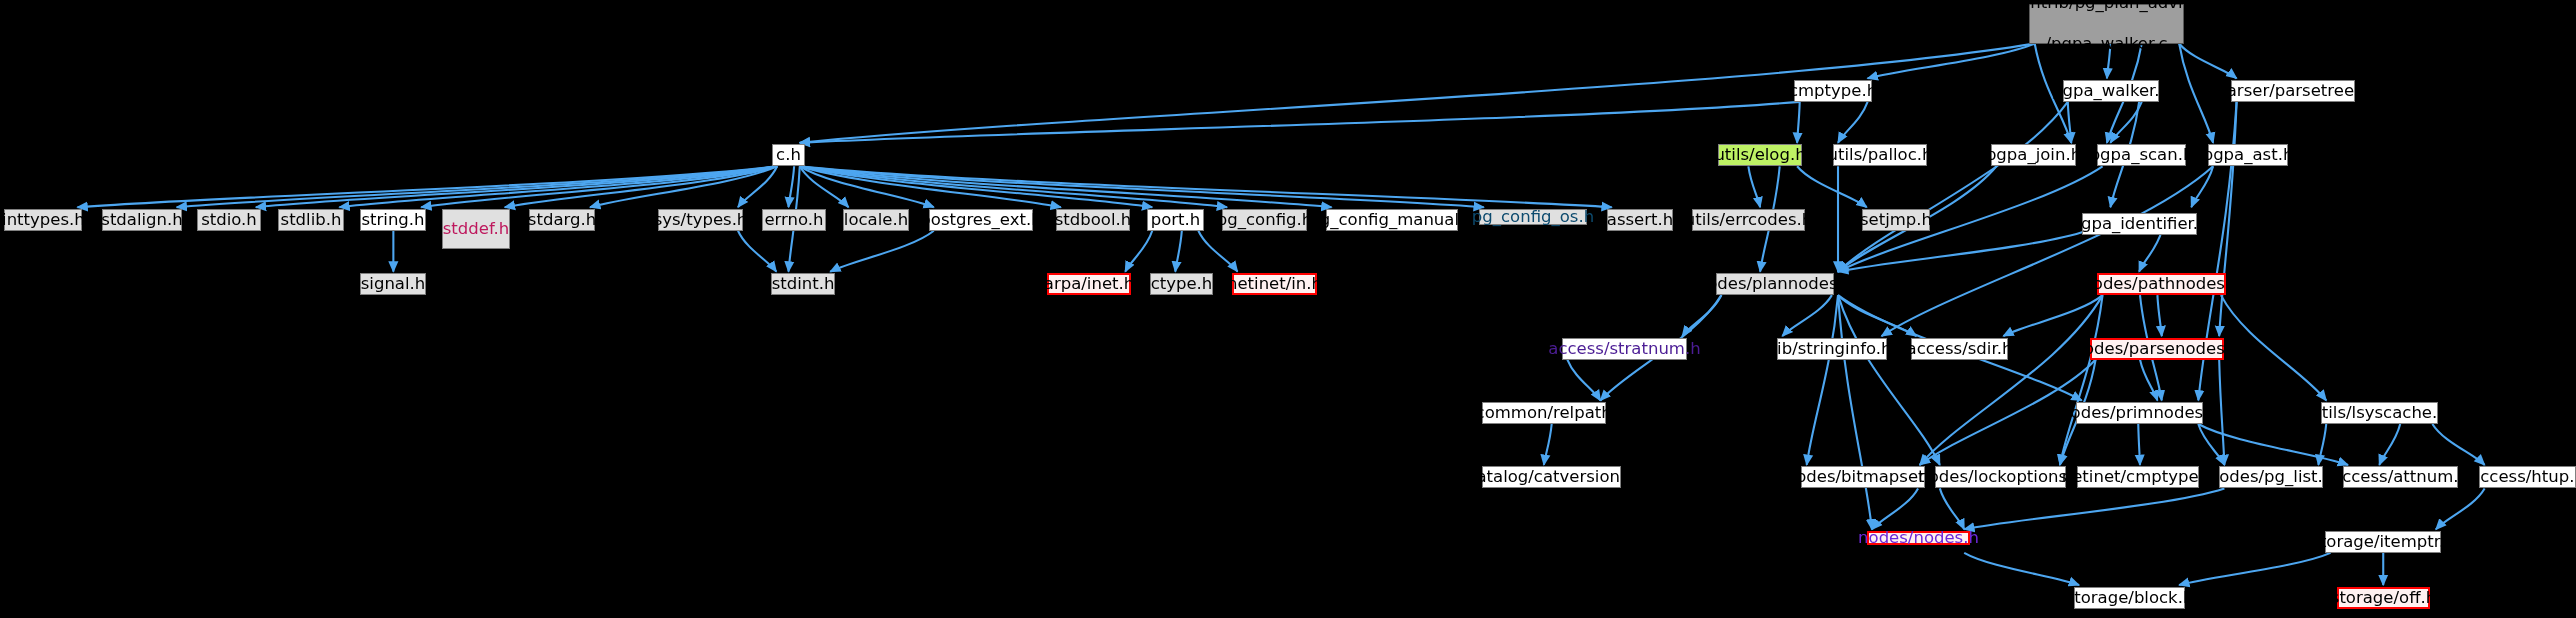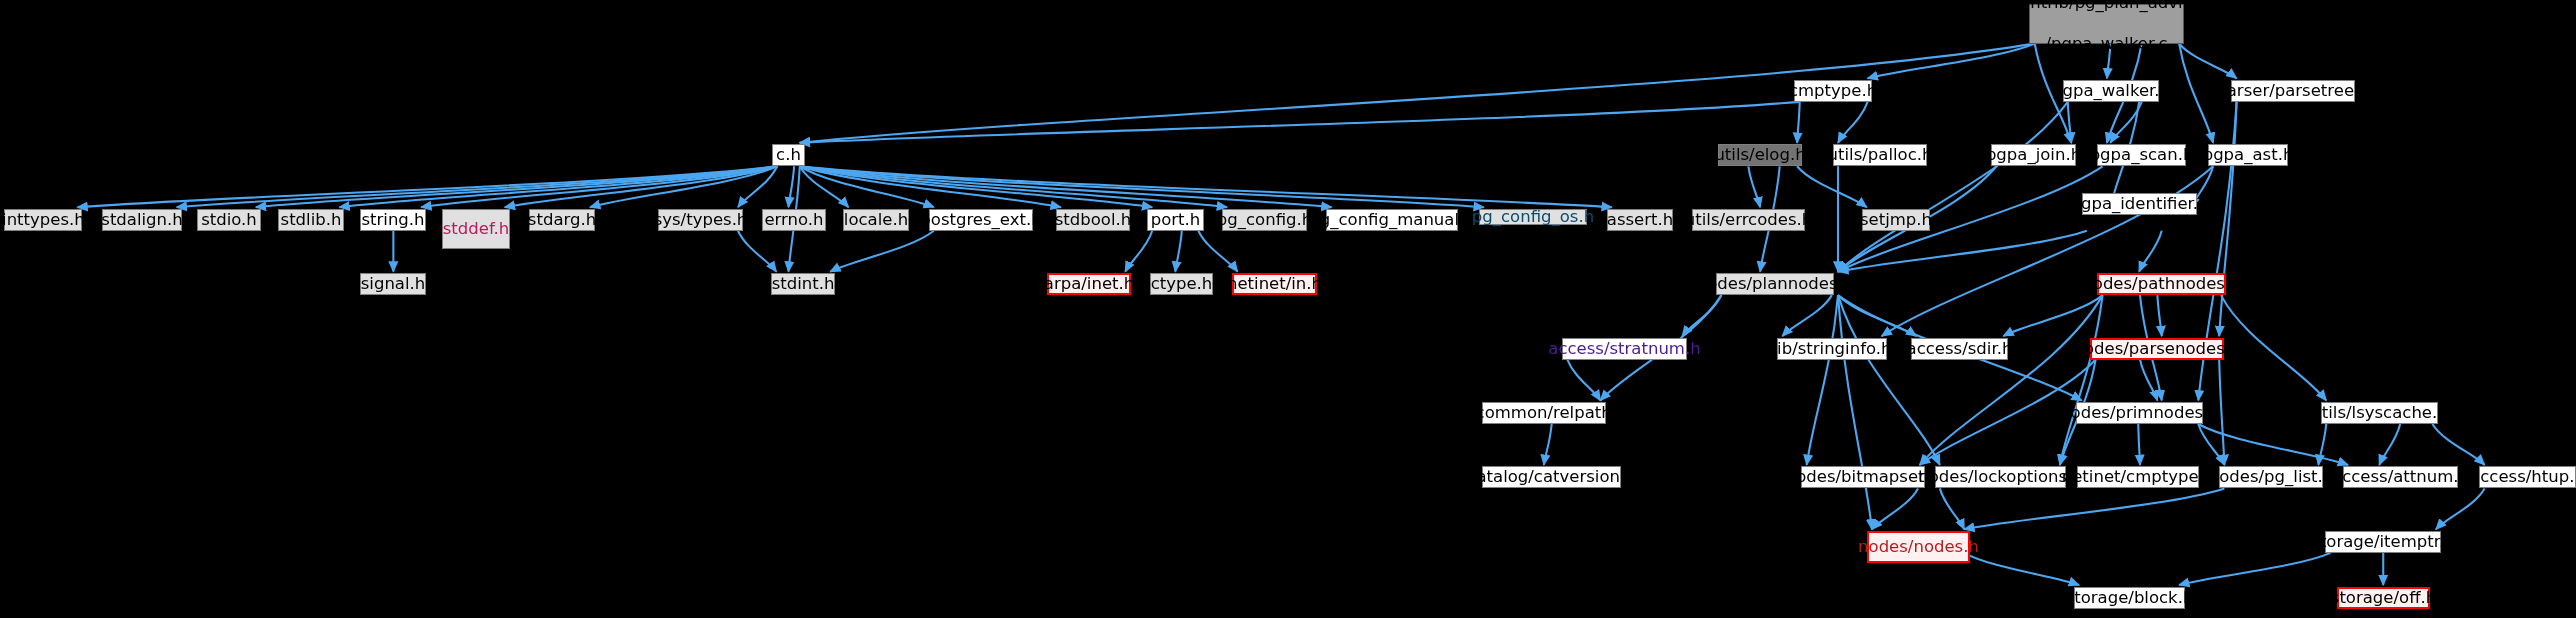--- a/index.html
+++ b/index.html
@@ -112,21 +112,21 @@
       <path d="M2738.5,635 C2738.5,651.65 2738.5,661.64 2738.5,672" fill="none" stroke="#4da6f0" stroke-width="2.4" marker-end="url(#ah)"></path>
     </svg>
   <div id="nodes-layer">
       <div class="node root two-line" style="left: 2029px; top: 3.5px; width: 155px; height: 40px; background: rgb(158, 158, 158); color: rgb(0, 0, 0);">
         <span class="ln">contrib/pg_plan_advice</span>
         <span class="ln">/pgpa_walker.c</span>
       </div>
       <div class="node white" style="left: 1794px; top: 80px; width: 78px; height: 22px; background: rgb(255, 255, 255); border-color: rgb(128, 128, 128); color: rgb(0, 0, 0);">cmptype.h</div>
       <div class="node white" style="left: 2063px; top: 80px; width: 96px; height: 22px; background: rgb(255, 255, 255); border-color: rgb(128, 128, 128); color: rgb(0, 0, 0);">pgpa_walker.h</div>
       <div class="node white" style="left: 2231px; top: 80px; width: 124px; height: 22px; background: rgb(255, 255, 255); border-color: rgb(128, 128, 128); color: rgb(0, 0, 0);">parser/parsetree.h</div>
-      <div class="node white" style="left: 1718px; top: 144px; width: 84px; height: 22px; background: #737373; border-color: rgb(128, 128, 128); color: rgb(0, 0, 0);">utils/elog.h</div>
+      <div class="node white" style="left: 1718px; top: 144px; width: 84px; height: 22px; background: #bef264; border-color: rgb(128, 128, 128); color: rgb(0, 0, 0);">utils/elog.h</div>
       <div class="node white" style="left: 1833px; top: 144px; width: 94px; height: 22px; background: rgb(255, 255, 255); border-color: rgb(128, 128, 128); color: rgb(0, 0, 0);">utils/palloc.h</div>
       <div class="node white" style="left: 1991px; top: 144px; width: 85px; height: 22px; background: rgb(255, 255, 255); border-color: rgb(128, 128, 128); color: rgb(0, 0, 0);">pgpa_join.h</div>
       <div class="node white" style="left: 2097px; top: 144px; width: 89px; height: 22px; background: rgb(255, 255, 255); border-color: rgb(128, 128, 128); color: rgb(0, 0, 0);">pgpa_scan.h</div>
       <div class="node white" style="left: 2208px; top: 144px; width: 80px; height: 22px; background: rgb(255, 255, 255); border-color: rgb(128, 128, 128); color: rgb(0, 0, 0);">pgpa_ast.h</div>
       <div class="node white" style="left: 772px; top: 144px; width: 33px; height: 22px; background: rgb(255, 255, 255); border-color: rgb(128, 128, 128); color: rgb(0, 0, 0);">c.h</div>
       <div class="node plain" style="left: 4.4px; top: 209px; width: 78px; height: 22px; background: rgb(224, 224, 224); border-color: rgb(128, 128, 128); color: rgb(0, 0, 0);">inttypes.h</div>
       <div class="node plain" style="left: 102px; top: 209px; width: 80px; height: 22px; background: rgb(224, 224, 224); border-color: rgb(128, 128, 128); color: rgb(0, 0, 0);">stdalign.h</div>
       <div class="node plain" style="left: 197px; top: 209px; width: 64px; height: 22px; background: rgb(224, 224, 224); border-color: rgb(128, 128, 128); color: rgb(0, 0, 0);">stdio.h</div>
       <div class="node plain" style="left: 278px; top: 209px; width: 66px; height: 22px; background: rgb(224, 224, 224); border-color: rgb(128, 128, 128); color: rgb(0, 0, 0);">stdlib.h</div>
       <div class="node white" style="left: 360px; top: 209px; width: 66px; height: 22px; background: rgb(255, 255, 255); border-color: rgb(128, 128, 128); color: rgb(0, 0, 0);">string.h</div>
@@ -137,21 +137,21 @@
       <div class="node plain" style="left: 843px; top: 209px; width: 66px; height: 22px; background: rgb(224, 224, 224); border-color: rgb(128, 128, 128); color: rgb(0, 0, 0);">locale.h</div>
       <div class="node white" style="left: 929px; top: 209px; width: 104px; height: 22px; background: rgb(255, 255, 255); border-color: rgb(128, 128, 128); color: rgb(0, 0, 0);">postgres_ext.h</div>
       <div class="node plain" style="left: 1056px; top: 209px; width: 74px; height: 22px; background: rgb(224, 224, 224); border-color: rgb(128, 128, 128); color: rgb(0, 0, 0);">stdbool.h</div>
       <div class="node white" style="left: 1147px; top: 209px; width: 57px; height: 22px; background: rgb(255, 255, 255); border-color: rgb(128, 128, 128); color: rgb(0, 0, 0);">port.h</div>
       <div class="node plain" style="left: 1222px; top: 209px; width: 85px; height: 22px; background: rgb(224, 224, 224); border-color: rgb(128, 128, 128); color: rgb(0, 0, 0);">pg_config.h</div>
       <div class="node white" style="left: 1326px; top: 209px; width: 132px; height: 22px; background: rgb(255, 255, 255); border-color: rgb(128, 128, 128); color: rgb(0, 0, 0);">pg_config_manual.h</div>
       <div class="node plain" style="left: 1479px; top: 209px; width: 108px; height: 16px; background: rgb(224, 224, 224); border-color: rgb(128, 128, 128); color: #0c4a6e;">pg_config_os.h</div>
       <div class="node plain" style="left: 1607px; top: 209px; width: 66px; height: 22px; background: rgb(224, 224, 224); border-color: rgb(128, 128, 128); color: rgb(0, 0, 0);">assert.h</div>
       <div class="node plain" style="left: 1692px; top: 209px; width: 113px; height: 22px; background: rgb(224, 224, 224); border-color: rgb(128, 128, 128); color: rgb(0, 0, 0); text-align: center;">utils/errcodes.h</div>
       <div class="node plain" style="left: 1862px; top: 209px; width: 68px; height: 22px; background: rgb(224, 224, 224); border-color: rgb(128, 128, 128); color: rgb(0, 0, 0);">setjmp.h</div>
-      <div class="node white" style="left: 2082px; top: 193px; width: 115px; height: 22px; background: rgb(255, 255, 255); border-color: rgb(128, 128, 128); color: rgb(0, 0, 0);">pgpa_identifier.h</div>
+      <div class="node white" style="left: 2082px; top: 213px; width: 115px; height: 22px; background: rgb(255, 255, 255); border-color: rgb(128, 128, 128); color: rgb(0, 0, 0);">pgpa_identifier.h</div>
       <div class="node plain" style="left: 360px; top: 273px; width: 66px; height: 22px; background: rgb(224, 224, 224); border-color: rgb(128, 128, 128); color: rgb(0, 0, 0);">signal.h</div>
       <div class="node plain" style="left: 771px; top: 273px; width: 64px; height: 22px; background: rgb(224, 224, 224); border-color: rgb(128, 128, 128); color: rgb(0, 0, 0);">stdint.h</div>
       <div class="node red" style="left: 1047px; top: 273px; width: 84px; height: 22px; background: rgb(255, 241, 241); border-color: rgb(255, 0, 0); color: rgb(0, 0, 0);">arpa/inet.h</div>
       <div class="node plain" style="left: 1150px; top: 273px; width: 63px; height: 22px; background: rgb(224, 224, 224); border-color: rgb(128, 128, 128); color: rgb(0, 0, 0);">ctype.h</div>
       <div class="node red" style="left: 1232px; top: 273px; width: 85px; height: 22px; background: rgb(255, 241, 241); border-color: rgb(255, 0, 0); color: rgb(0, 0, 0);">netinet/in.h</div>
       <div class="node plain" style="left: 1716px; top: 273px; width: 118px; height: 22px; background: rgb(224, 224, 224); border-color: rgb(128, 128, 128); color: rgb(0, 0, 0);">nodes/plannodes.h</div>
       <div class="node red" style="left: 2097px; top: 273px; width: 129px; height: 22px; background: rgb(255, 241, 241); border-color: rgb(255, 0, 0); color: rgb(0, 0, 0);">nodes/pathnodes.h</div>
       <div class="node white" style="left: 1562px; top: 338px; width: 125px; height: 22px; background: rgb(255, 255, 255); border-color: rgb(128, 128, 128); color: #4c1d95;">access/stratnum.h</div>
       <div class="node white" style="left: 1777px; top: 338px; width: 110px; height: 22px; background: rgb(255, 255, 255); border-color: rgb(128, 128, 128); color: rgb(0, 0, 0);">lib/stringinfo.h</div>
       <div class="node white" style="left: 1911px; top: 338px; width: 97px; height: 22px; background: rgb(255, 255, 255); border-color: rgb(128, 128, 128); color: rgb(0, 0, 0);">access/sdir.h</div>
@@ -159,19 +159,19 @@
       <div class="node white" style="left: 1482px; top: 402px; width: 124px; height: 22px; background: rgb(255, 255, 255); border-color: rgb(128, 128, 128); color: rgb(0, 0, 0); padding-left: 15px;">common/relpath.h</div>
       <div class="node white" style="left: 2076px; top: 402px; width: 127px; height: 22px; background: rgb(255, 255, 255); border-color: rgb(128, 128, 128); color: rgb(0, 0, 0);">nodes/primnodes.h</div>
       <div class="node white" style="left: 2321px; top: 402px; width: 117px; height: 22px; background: rgb(255, 255, 255); border-color: rgb(128, 128, 128); color: rgb(0, 0, 0);">utils/lsyscache.h</div>
       <div class="node white" style="left: 1482px; top: 466px; width: 139px; height: 22px; background: rgb(255, 255, 255); border-color: rgb(128, 128, 128); color: rgb(0, 0, 0);">catalog/catversion.h</div>
       <div class="node white" style="left: 1801px; top: 466px; width: 124px; height: 22px; background: rgb(255, 255, 255); border-color: rgb(128, 128, 128); color: rgb(0, 0, 0);">nodes/bitmapset.h</div>
       <div class="node white" style="left: 1935px; top: 466px; width: 131px; height: 22px; background: rgb(255, 255, 255); border-color: rgb(128, 128, 128); color: rgb(0, 0, 0);">nodes/lockoptions.h</div>
       <div class="node white" style="left: 2077px; top: 466px; width: 122px; height: 22px; background: rgb(255, 255, 255); border-color: rgb(128, 128, 128); color: rgb(0, 0, 0);">netinet/cmptype.h</div>
       <div class="node white" style="left: 2219px; top: 466px; width: 104px; height: 22px; background: rgb(255, 255, 255); border-color: rgb(128, 128, 128); color: rgb(0, 0, 0);">nodes/pg_list.h</div>
       <div class="node white" style="left: 2343px; top: 466px; width: 115px; height: 22px; background: rgb(255, 255, 255); border-color: rgb(128, 128, 128); color: rgb(0, 0, 0);">access/attnum.h</div>
       <div class="node white" style="left: 2479px; top: 466px; width: 97px; height: 22px; background: rgb(255, 255, 255); border-color: rgb(128, 128, 128); color: rgb(0, 0, 0);">access/htup.h</div>
-      <div class="node red" style="left: 1867px; top: 531px; width: 103px; height: 32px; background: rgb(255, 241, 241); border-color: rgb(255, 0, 0); color: #b91c1c;">nodes/nodes.h</div>
+      <div class="node red" style="left: 1867px; top: 531px; width: 103px; height: 14px; background: rgb(255, 241, 241); border-color: rgb(255, 0, 0); color: #6d28d9;">nodes/nodes.h</div>
       <div class="node white" style="left: 2325px; top: 531px; width: 116px; height: 22px; background: rgb(255, 255, 255); border-color: rgb(128, 128, 128); color: rgb(0, 0, 0);">storage/itemptr.h</div>
       <div class="node white" style="left: 2074px; top: 587px; width: 111px; height: 22px; background: rgb(255, 255, 255); border-color: rgb(128, 128, 128); color: rgb(0, 0, 0);">storage/block.h</div>
       <div class="node red" style="left: 2337px; top: 587px; width: 93px; height: 22px; background: rgb(255, 241, 241); border-color: rgb(255, 0, 0); color: rgb(0, 0, 0);">storage/off.h</div>
     </div>
 </div>
 
 
 </body></html>

